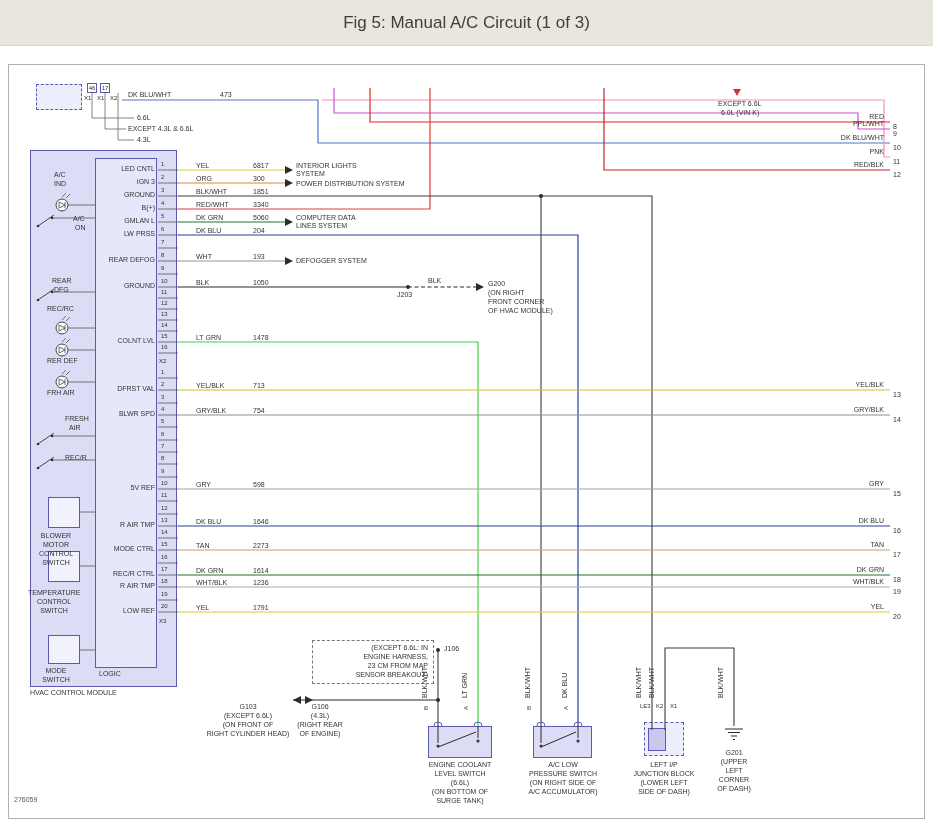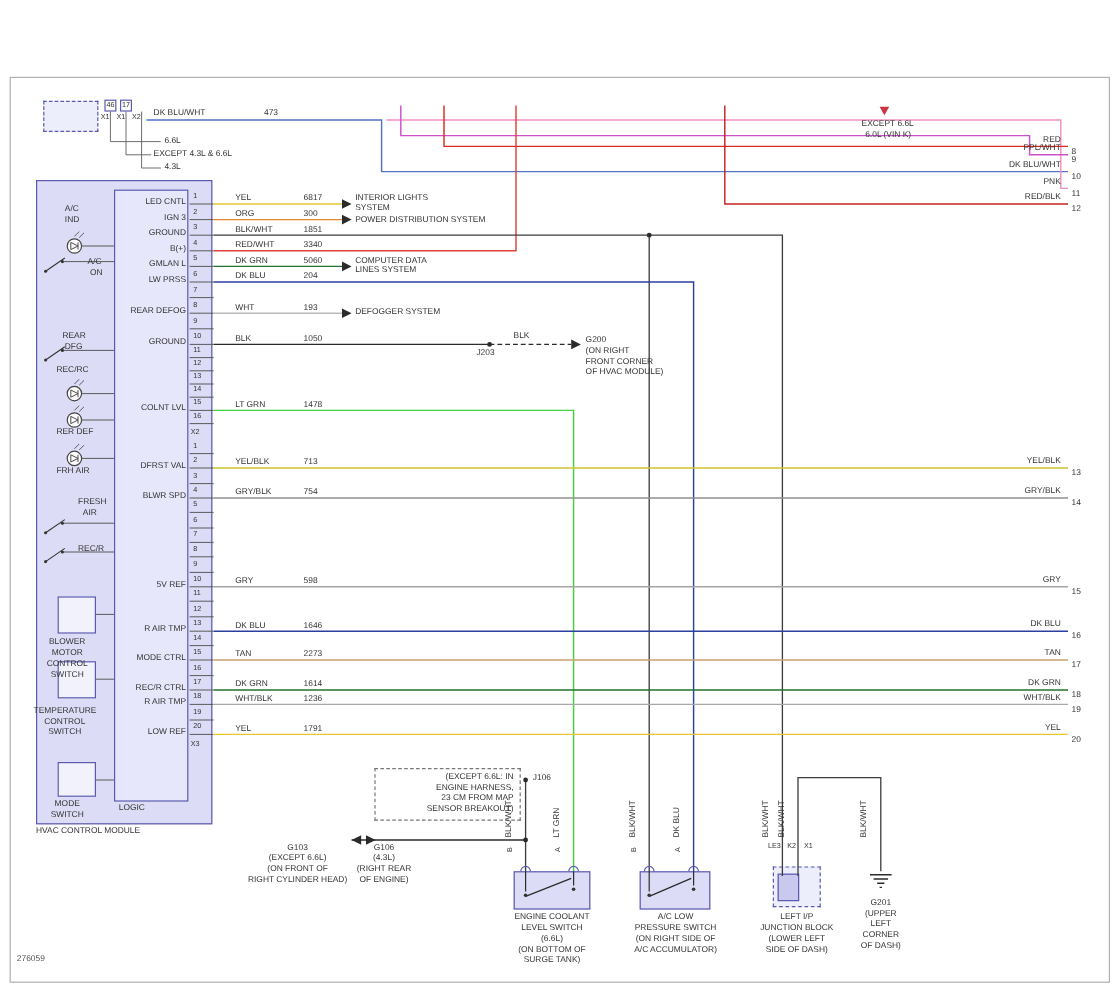--- a/index.html
+++ b/index.html
@@ -17,20 +17,23 @@
   .cap{position:absolute;text-align:center;font-size:7px;line-height:9px;color:#333}
   .capr{position:absolute;text-align:right;font-size:7px;line-height:9px;color:#333}
   .cap div,.capr div{white-space:nowrap}
   svg{position:absolute;left:0;top:0}
 </style>
 </head>
 <body>
 
 <div id="root">
 
+  <header id="titlebar">
+    <div id="title">Fig 5: Manual A/C Circuit (1 of 3)</div>
+  </header>
 
   <div id="frame"></div>
 
   <div class="box dash" style="left:36px;top:84px;width:46px;height:26px;background:#eceefb"></div>
   <div class="box" style="left:87px;top:83px;width:10px;height:10px;background:#fff"></div>
   <div class="box" style="left:100px;top:83px;width:10px;height:10px;background:#fff"></div>
   <div class="box" style="left:30px;top:150px;width:147px;height:537px;background:#dcdcf6"></div>
   <div class="box" style="left:95px;top:158px;width:62px;height:510px;background:#e7e7fb"></div>
   <div class="box" style="left:48px;top:497px;width:32px;height:31px;background:#f2f2fd"></div>
   <div class="box" style="left:48px;top:551px;width:32px;height:31px;background:#f2f2fd"></div>

